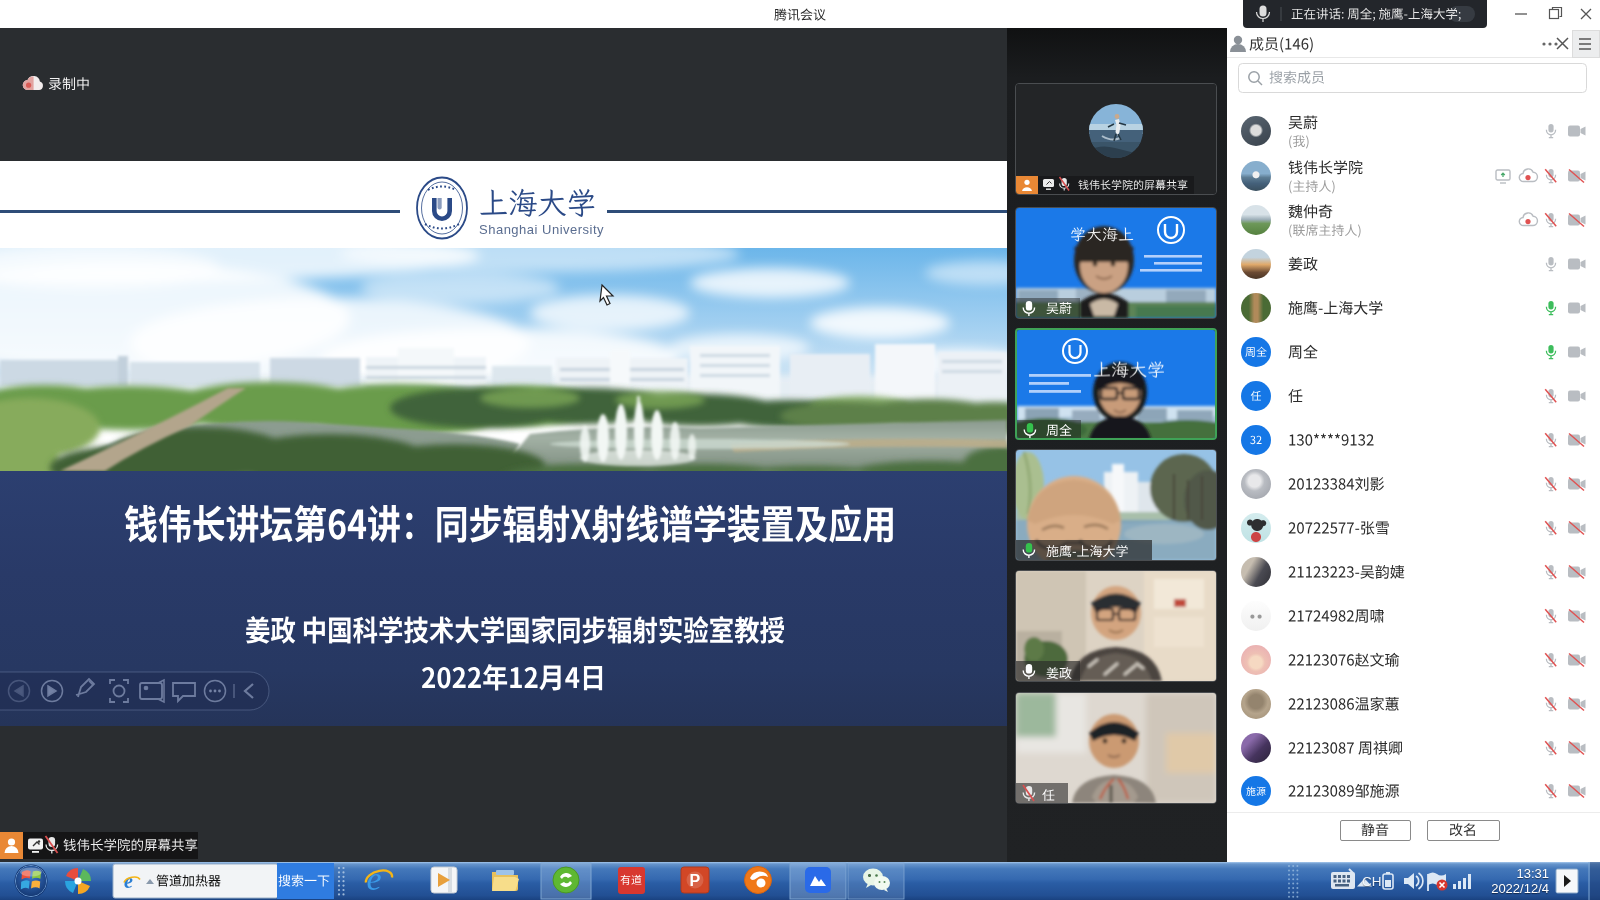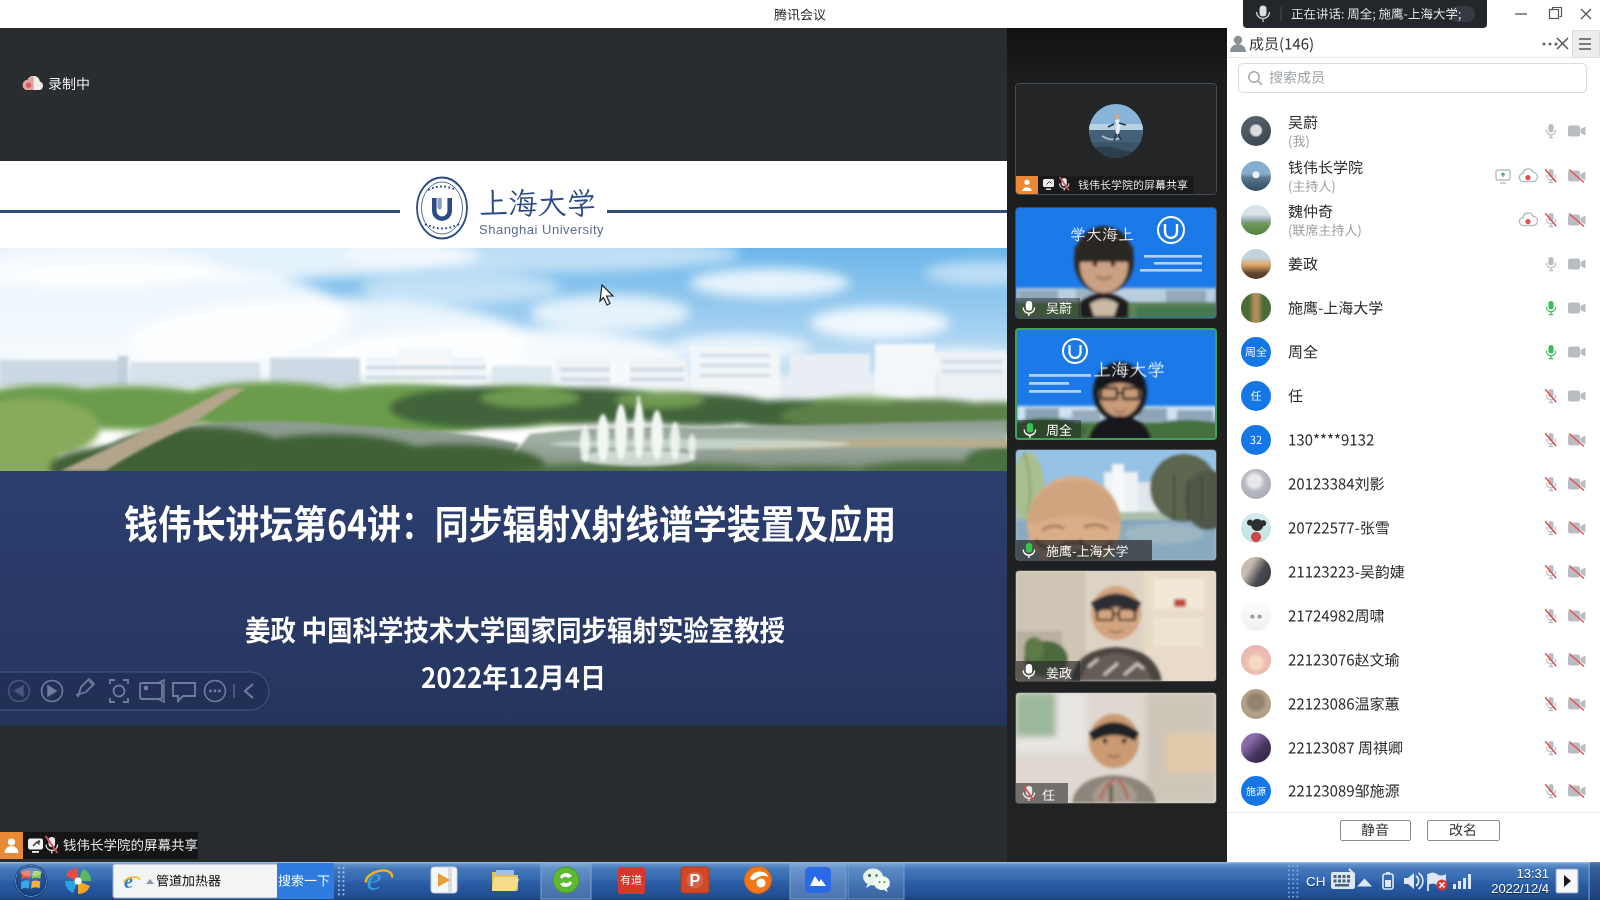--- a/index.html
+++ b/index.html
@@ -771,21 +771,21 @@
       <rect x="1458" y="881" width="3" height="8"></rect>
 <rect x="1463" y="878" width="3" height="11"></rect>
       <rect x="1468" y="874" width="3" height="15"></rect>
 </g>
     <rect x="1556" y="869" width="22" height="24" rx="1.5" fill="#f6f8fa" stroke="#8aa8c8"></rect>
     <rect x="1590" y="862" width="10" height="38" fill="rgba(30,60,110,0.45)"></rect>
     <path d="M1589 862v38" stroke="#7fa6d0" stroke-width="1"></path>
     <path d="M1564 875l7 6-7 6Z" fill="#1a1a1a"></path>
   </svg>
 <div class="abs" style="left:1467px;top:866px;width:82px;text-align:right;color:#fff;font-size:13px;line-height:15px;z-index:54;text-shadow:0 1px 1px rgba(0,0,0,0.5)">13:31<br>2022/12/4</div>
-<div class="abs" style="left:1306px;top:874px;color:#f0f5fa;font-size:13.5px;z-index:54;text-shadow:0 1px 1px rgba(0,0,0,0.4)">CH</div>
+<div class="abs" style="left:1362px;top:874px;color:#f0f5fa;font-size:13.5px;z-index:54;text-shadow:0 1px 1px rgba(0,0,0,0.4)">CH</div>
 <svg class="abs" style="left:598px;top:283px;z-index:70" width="20" height="24">
 <path d="M4 2l11 11h-6.5l3.5 7.5-3 1.5-3.5-7.5L2 18Z" fill="#fff" stroke="#222" stroke-width="1.2"></path>
 </svg>
 <svg id="txt" width="1600" height="900" viewBox="0 0 1600 900">
     <defs>
       <path id="r817e" d="M200 208C198 199 192 187 188 178L202 174C207 181 212 192 218 202ZM104 204C110 194 115 182 117 174L132 179C130 187 125 199 119 208ZM97 29V16H191V29ZM21 201V111C21 74 20 24 6 -12C10 -13 18 -17 21 -20C30 4 34 35 35 65H68V3C68 0 67 -2 64 -2C61 -2 52 -2 42 -1C44 -6 46 -13 47 -18C62 -18 71 -17 76 -14C82 -12 84 -6 84 2V90C87 86 92 81 94 78C102 83 110 89 116 95V87H183C181 78 179 68 176 60H130L135 80L118 82C116 70 113 56 110 46H210C207 16 203 2 199 -2C197 -4 194 -4 190 -4C186 -4 176 -4 164 -2C166 -7 168 -13 168 -18C180 -18 192 -18 197 -18C204 -18 208 -16 212 -12C219 -6 223 12 227 53C227 56 228 60 228 60H194C196 72 200 87 202 100C211 92 221 85 232 80C234 84 239 91 243 94C228 99 214 110 204 122H239V138H149C152 144 155 151 158 158H231V173H163C166 184 169 195 171 208L154 210C152 197 149 184 146 173H96V158H140C137 151 134 144 130 138H88V122H119C110 110 98 100 84 92V201ZM185 122C190 114 196 107 202 101H122C129 107 135 114 140 122ZM36 184H68V142H36ZM36 125H68V82H36L36 111Z"></path>
       <path id="r8baf" d="M28 194C41 182 56 166 63 156L76 168C69 178 54 194 42 205ZM10 132V114H46V28C46 16 38 9 34 6C37 2 42 -6 44 -10C47 -5 54 1 97 35C95 38 92 46 90 50L64 31V132ZM90 196V178H126V107H88V90H126V-16H144V90H182V107H144V178H192C192 72 191 -10 218 -19C231 -24 239 -15 242 26C239 28 234 35 230 39C230 18 228 0 226 0C209 4 210 90 211 196Z"></path>
       <path id="r4f1a" d="M39 -14C49 -11 63 -10 195 1C201 -6 206 -14 210 -20L226 -10C215 9 192 36 169 56L153 48C163 39 173 28 182 18L68 9C86 26 104 46 119 66H230V84H22V66H94C78 44 58 24 52 18C44 11 38 6 33 5C35 0 38 -10 39 -14ZM126 210C104 176 60 145 10 124C15 120 22 112 24 108C39 114 53 122 66 130V115H185V132H69C91 146 110 162 126 180C141 164 162 147 185 132C199 124 213 116 228 111C230 116 237 124 241 127C200 141 160 168 136 192L144 202Z"></path>
       <path id="r8bae" d="M136 198C146 182 156 159 160 146L177 153C173 167 162 188 151 205ZM28 193C40 181 53 164 60 154L74 166C67 176 53 192 42 203ZM208 194C200 142 187 96 160 58C135 93 120 138 110 192L93 188C104 129 120 80 147 42C130 23 107 6 78 -6C81 -10 86 -17 89 -22C118 -9 141 8 159 28C178 7 202 -9 230 -21C234 -16 240 -8 244 -4C214 6 191 22 172 43C202 84 217 134 227 192ZM12 132V114H47V25C47 12 40 4 36 0C39 -3 45 -10 47 -14C51 -8 57 -4 101 28C99 32 96 39 95 44L65 23V132Z"></path>
       <path id="r6b63" d="M47 128V10H13V-9H238V10H141V88H220V106H141V173H229V192H22V173H122V10H66V128Z"></path>

